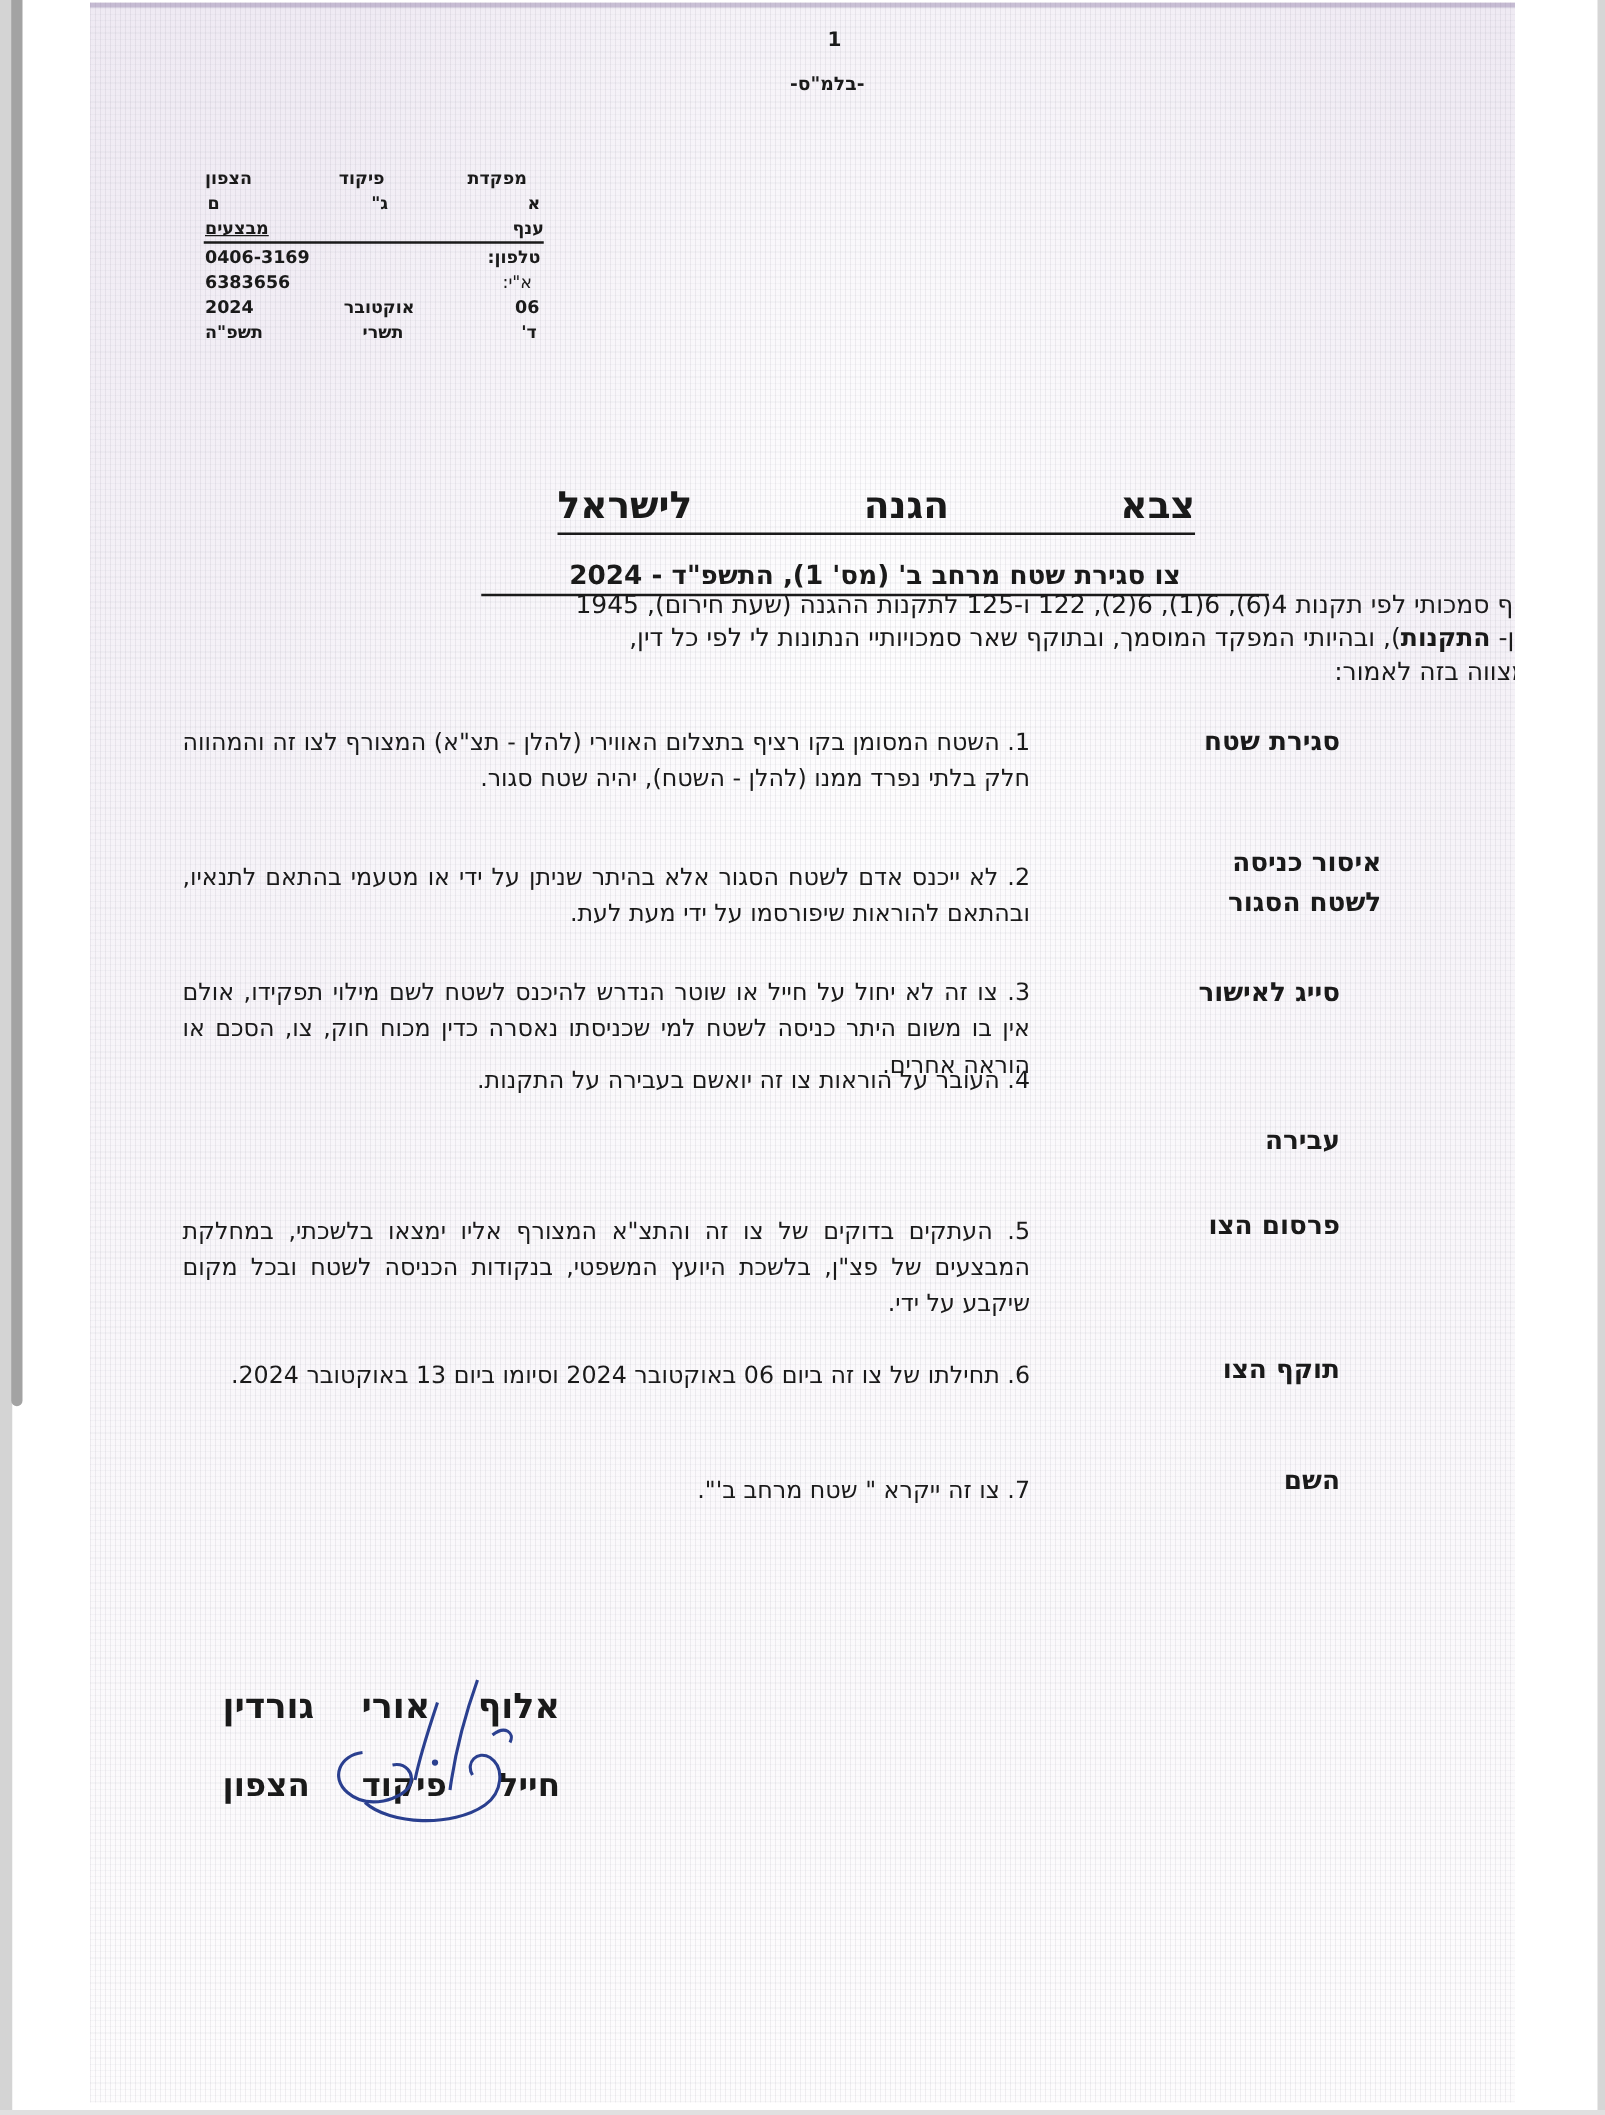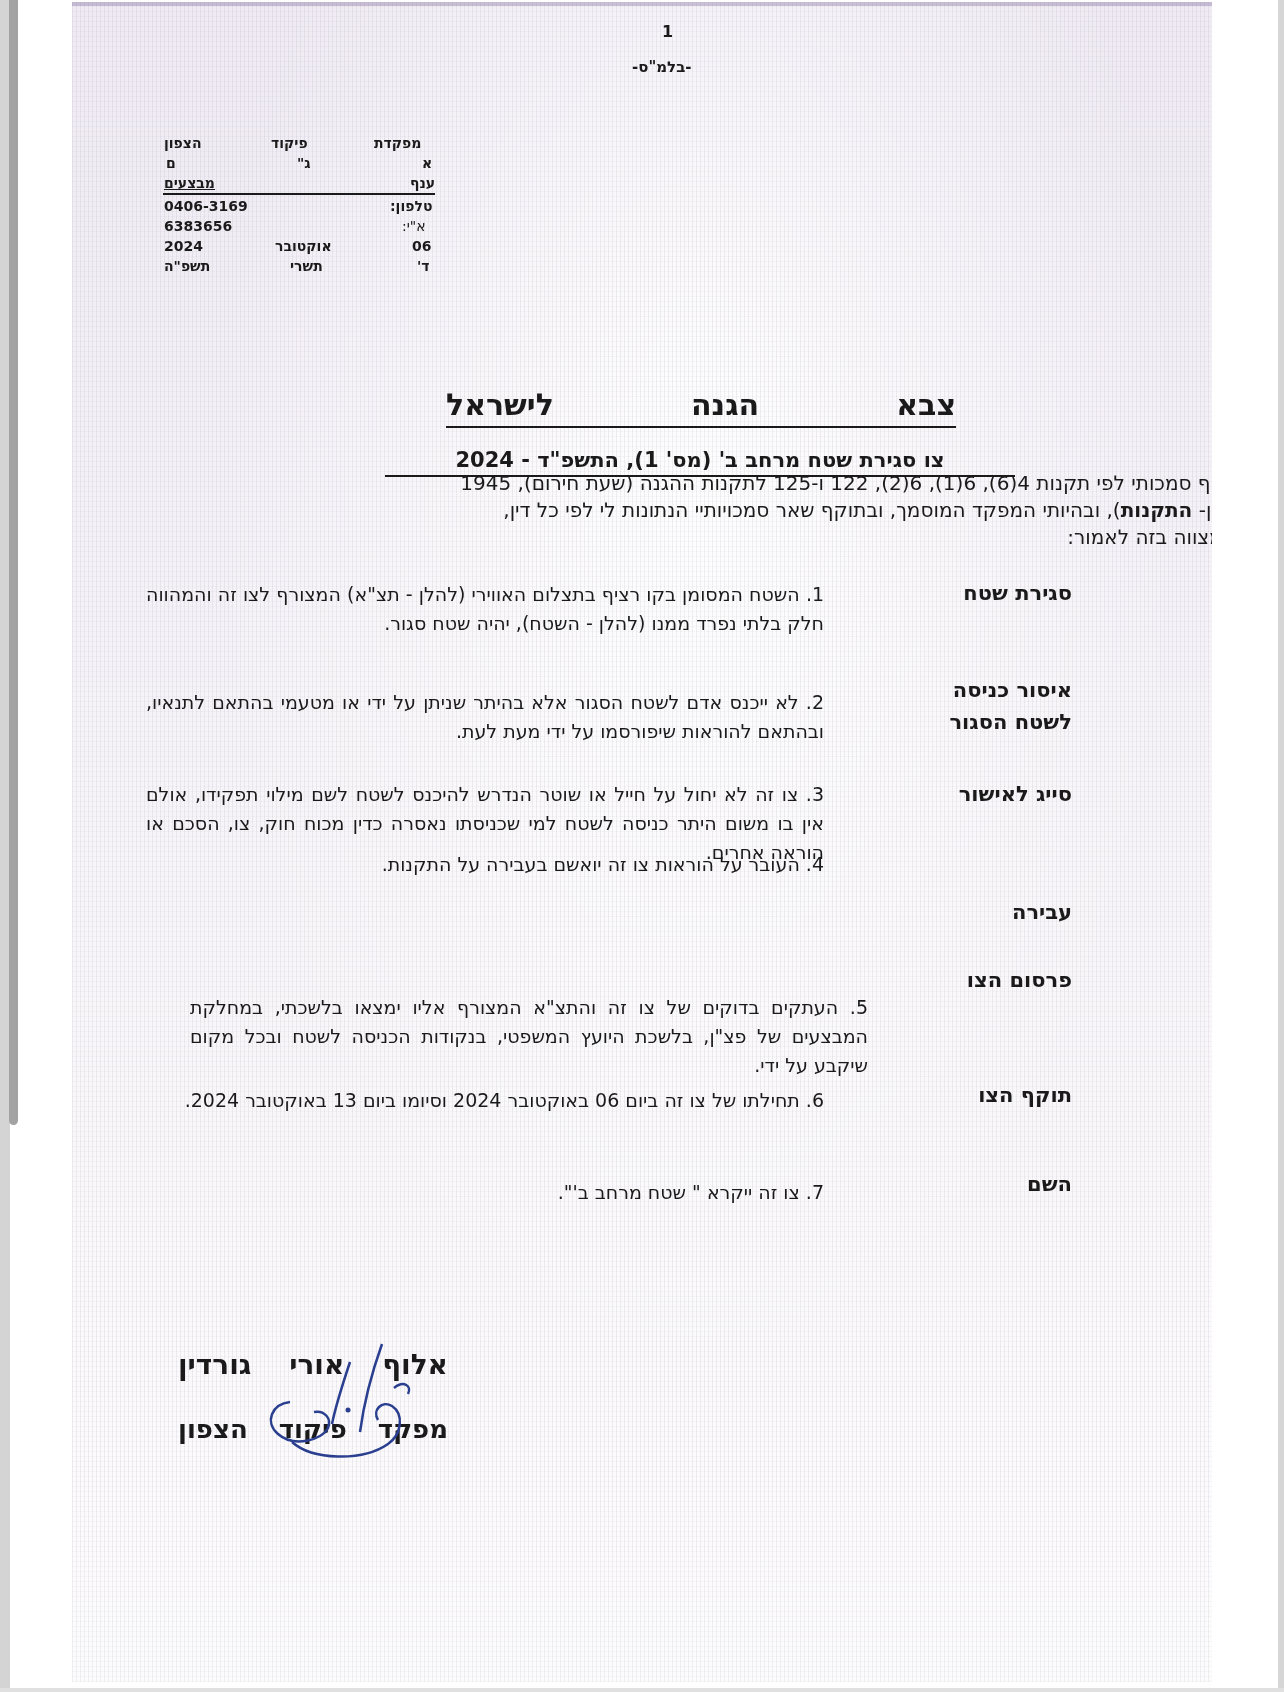--- a/index.html
+++ b/index.html
@@ -146,40 +146,40 @@
     <div><span>(להלן- </span><b>התקנות</b><span>), ובהיותי המפקד המוסמך, ובתוקף שאר סמכויותיי הנתונות לי לפי כל דין,</span></div>
     <div>אני מצווה בזה לאמור:</div>
   </div>
 
   <div class="section-label" style="left:840px;top:575px;">סגירת שטח</div>
   <div class="clause" style="top:578px;">
     <span>1.</span>
     <span>השטח המסומן בקו רציף בתצלום האווירי (להלן - תצ"א) המצורף לצו זה והמהווה חלק בלתי נפרד ממנו (להלן - השטח), יהיה שטח סגור.</span>
   </div>
 
-  <div class="section-label" style="left:840px;top:672px;">איסור כניסה לשטח הסגור</div>
+  <div class="section-label" style="left:840px;top:672px;padding-left:33px;">איסור כניסה לשטח הסגור</div>
   <div class="clause" style="top:686px;">
     <span>2.</span>
     <span>לא ייכנס אדם לשטח הסגור אלא בהיתר שניתן על ידי או מטעמי בהתאם לתנאיו, ובהתאם להוראות שיפורסמו על ידי מעת לעת.</span>
   </div>
 
   <div class="section-label" style="left:840px;top:776px;">סייג לאישור</div>
   <div class="clause" style="top:778px;">
     <span>3.</span>
     <span>צו זה לא יחול על חייל או שוטר הנדרש להיכנס לשטח לשם מילוי תפקידו, אולם אין בו משום היתר כניסה לשטח למי שכניסתו נאסרה כדין מכוח חוק, צו, הסכם או הוראה אחרים.</span>
   </div>
 
   <div class="section-label" style="left:840px;top:894px;">עבירה</div>
   <div class="clause" style="top:848px;">
     <span>4.</span>
     <span>העובר על הוראות צו זה יואשם בעבירה על התקנות.</span>
   </div>
 
   <div class="section-label" style="left:840px;top:962px;">פרסום הצו</div>
-  <div class="clause" style="top:991px;padding-left:44px;">
+  <div class="clause" style="top:969px;">
     <span>5.</span>
     <span>העתקים בדוקים של צו זה והתצ"א המצורף אליו ימצאו בלשכתי, במחלקת המבצעים של פצ"ן, בלשכת היועץ המשפטי, בנקודות הכניסה לשטח ובכל מקום שיקבע על ידי.</span>
   </div>
 
   <div class="section-label" style="left:840px;top:1077px;">תוקף הצו</div>
   <div class="clause" style="top:1084px;">
     <span>6.</span>
     <span>תחילתו של צו זה ביום 06 באוקטובר 2024 וסיומו ביום 13 באוקטובר 2024.</span>
   </div>
 
@@ -188,21 +188,21 @@
     <span>7.</span>
     <span>צו זה ייקרא " שטח מרחב ב'".</span>
   </div>
 
   <div class="sig-name">
     <span>אלוף</span>
     <span>אורי</span>
     <span class="underlined">גורדין</span>
   </div>
   <div class="sig-title">
-    <span>מפקד</span>
+    <span>חייל</span>
     <span>פיקוד</span>
     <span>הצפון</span>
   </div>
   <svg class="signature" viewBox="0 0 200 140">
     <path d="M150 12 C140 40 132 70 128 100" stroke="#2a3f8f" stroke-width="2.5" fill="none"></path>
     <path d="M118 30 C112 48 104 72 100 92" stroke="#2a3f8f" stroke-width="2.5" fill="none"></path>
     <path d="M58 70 C40 72 32 90 46 102 C62 116 90 108 96 96 C100 86 92 78 82 80" stroke="#2a3f8f" stroke-width="2.5" fill="none"></path>
     <path d="M60 110 C80 128 130 130 156 112 C170 102 172 82 160 74 C150 68 140 78 146 88" stroke="#2a3f8f" stroke-width="2.5" fill="none"></path>
     <circle cx="116" cy="78" r="2.5" fill="#2a3f8f"></circle>
     <path d="M162 56 C172 48 180 54 176 62" stroke="#2a3f8f" stroke-width="2.5" fill="none"></path>

